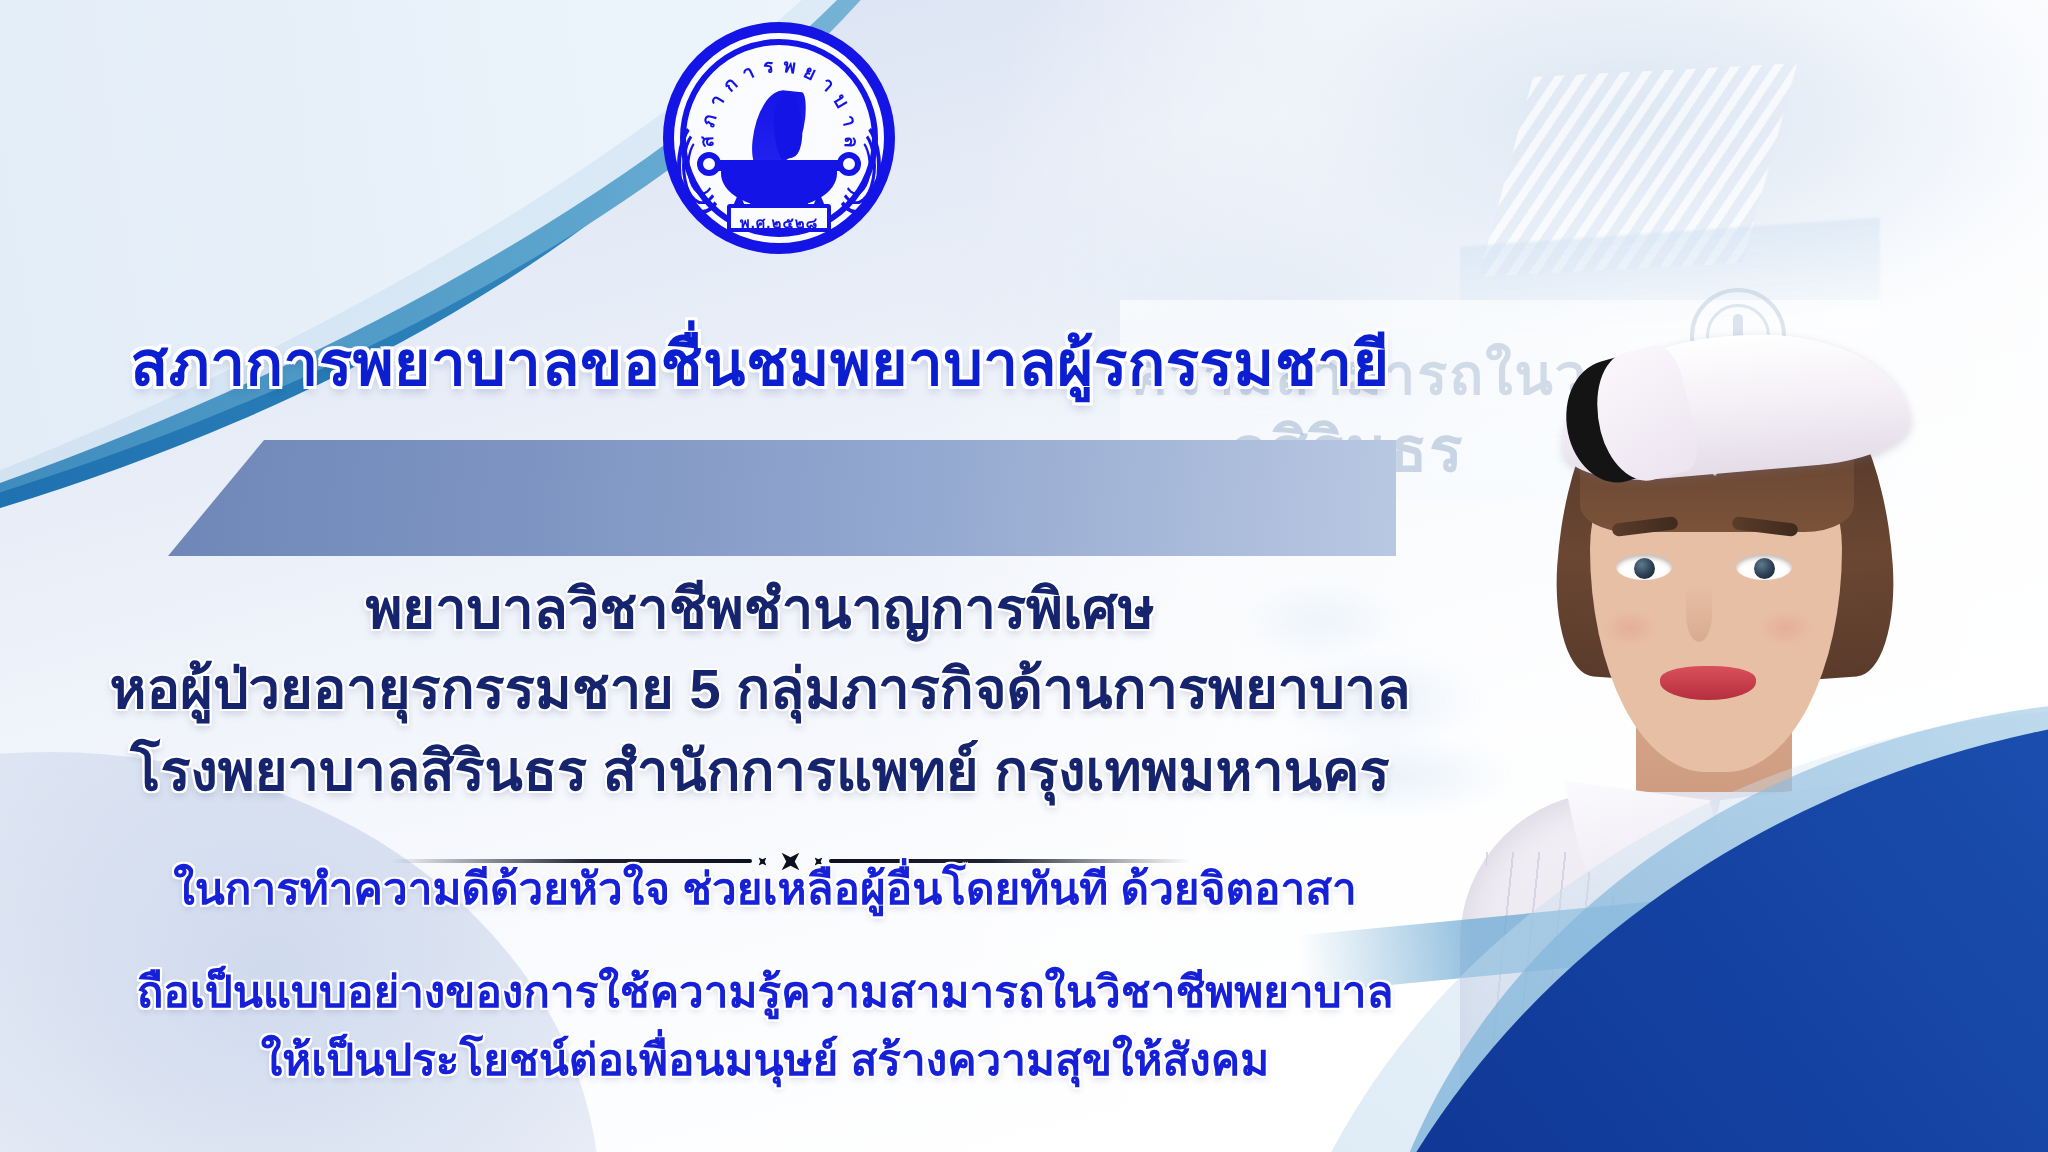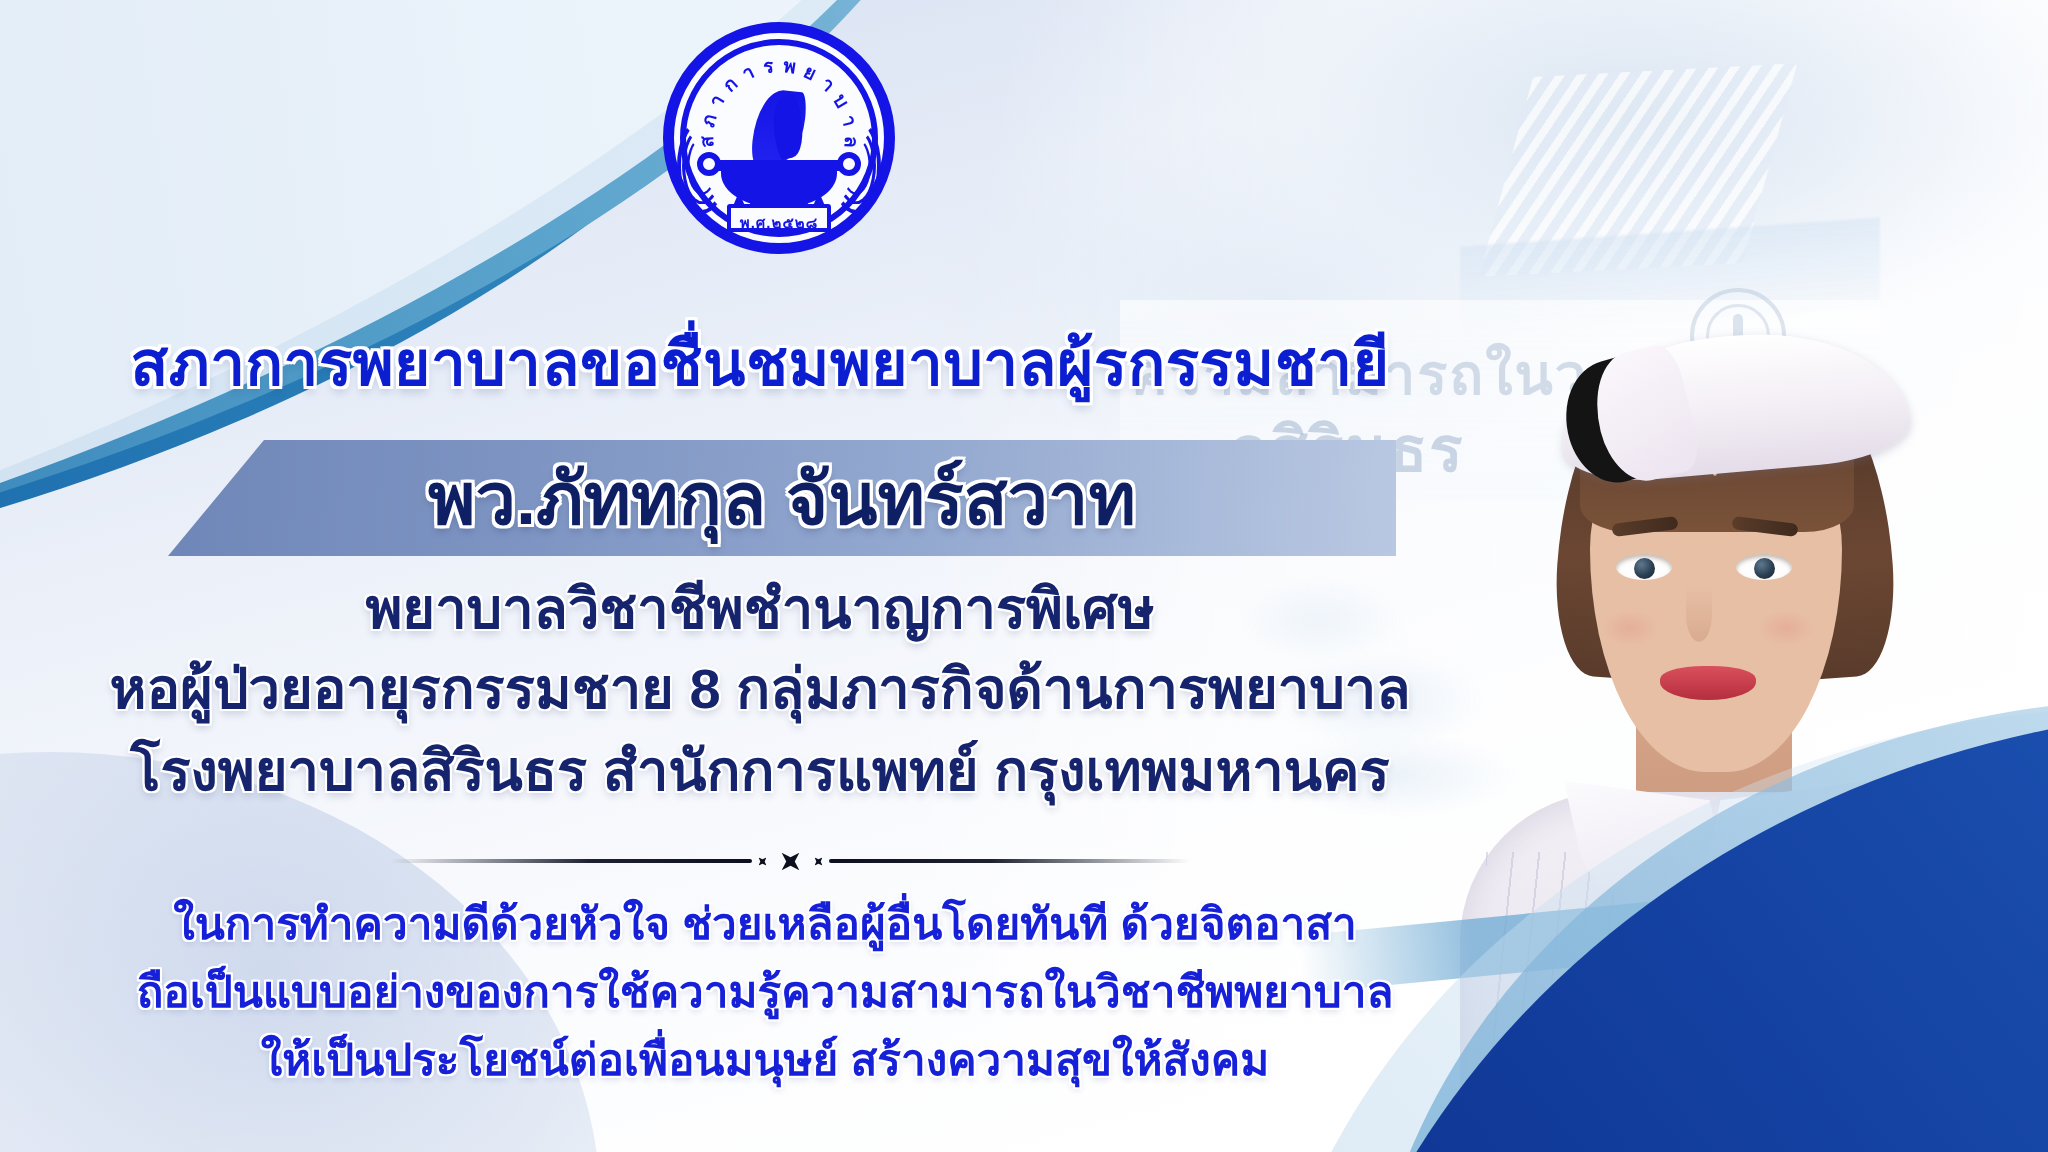--- a/index.html
+++ b/index.html
@@ -442,21 +442,21 @@
   .quote {
     position:absolute; left:0; width:1530px; text-align:center;
     font-size:44px; font-weight:700; line-height:1.08;
     color:#1620d8;
     text-shadow:
       -2px -2px 0 #fff, 2px -2px 0 #fff, -2px 2px 0 #fff, 2px 2px 0 #fff,
       0 -2px 0 #fff, 0 2px 0 #fff, -2px 0 0 #fff, 2px 0 0 #fff,
       0 3px 7px rgba(20,35,130,.2);
     white-space:nowrap;
   }
-  .quote.q1 { top:900px; }
+  .quote.q1 { top:865px; }
   .quote.q2 { top:968px; }
   .quote.q3 { top:1036px; }
 </style>
 </head>
 <body>
 
 <div id="poster">
 
   <div class="bg-building"></div>
   <div class="roof-slats"></div>
@@ -555,24 +555,23 @@
     <div class="seal-stem"></div>
     <div class="seal-base"></div>
     <div class="seal-plinth">
       <div class="seal-year">พ.ศ.๒๕๒๘</div>
     </div>
   </div>
 
   <div class="headline">สภาการพยาบาลขอชื่นชมพยาบาลผู้รกรรมชายี</div>
 
   <div class="name-banner"></div>
-  <div class="name-text">พว.ภัททกุล จันทร์สวาท</div>
 
   <div class="subline s1">พยาบาลวิชาชีพชำนาญการพิเศษ</div>
-  <div class="subline s2">หอผู้ป่วยอายุรกรรมชาย 8 กลุ่มภารกิจด้านการพยาบาล</div>
+  <div class="subline s2">หอผู้ป่วยอายุรกรรมชาย 5 กลุ่มภารกิจด้านการพยาบาล</div>
   <div class="subline s3">โรงพยาบาลสิรินธร สำนักการแพทย์ กรุงเทพมหานคร</div>
 
   <div class="divider">
     <span class="ln"></span>
     <span class="dia sm"></span>
     <span class="dia lg"></span>
     <span class="dia sm"></span>
     <span class="ln right"></span>
   </div>
 

